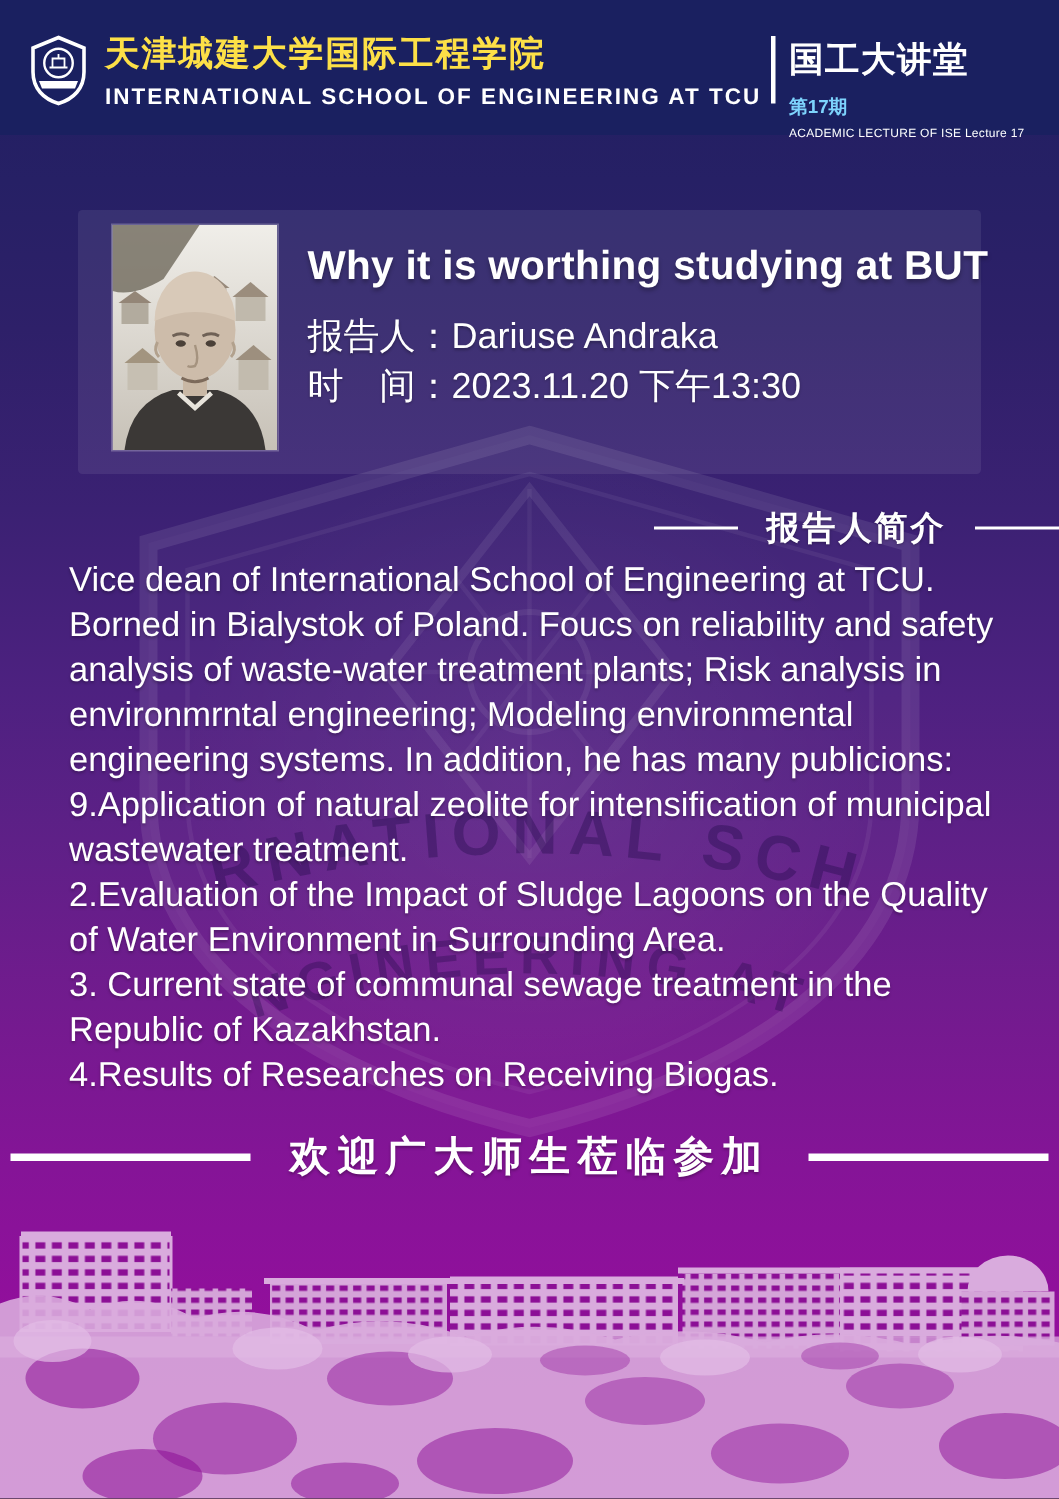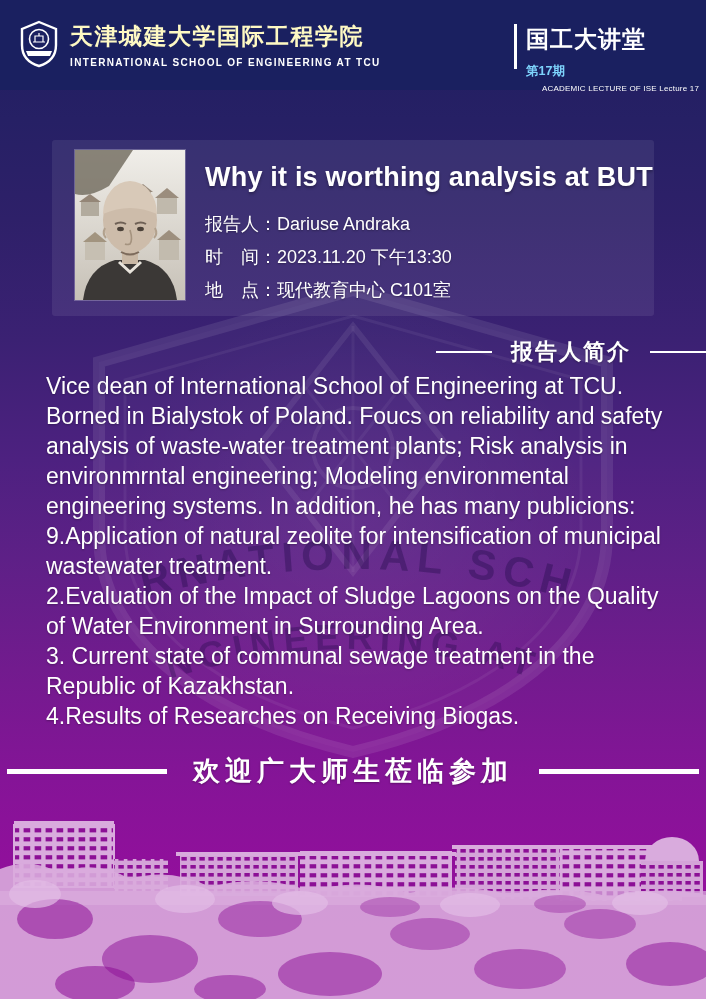--- a/index.html
+++ b/index.html
@@ -11,38 +11,38 @@
       #4d2180 46%, #5e2087 56%, #721b8e 67%, #851497 78%,
       #920f9c 88%, #970d9e 100%);
   }
   .glow{position:absolute;left:0;top:200px;width:706px;height:620px;
     background:radial-gradient(ellipse 340px 300px at 50% 50%, rgba(255,255,255,0.05), rgba(255,255,255,0) 70%);
     pointer-events:none;}
   
   .header{position:absolute;left:0;top:0;width:706px;height:90px;background:#1a2060;z-index:5;}
   .header-left{position:absolute;left:18px;top:20px;display:flex;align-items:center;gap:10px;}
   .logo{width:42px;height:48px;flex:0 0 auto;}
-  .school-cn{color:#fef9c3;font-size:23px;font-weight:bold;letter-spacing:1.5px;white-space:nowrap;}
-  .school-en{color:#fff;font-size:10px;font-weight:bold;letter-spacing:1.35px;margin-top:5px;white-space:nowrap;}
+  .school-cn{color:#fde047;font-size:23px;font-weight:bold;letter-spacing:1.5px;white-space:nowrap;}
+  .school-en{color:#fff;font-size:15px;font-weight:bold;letter-spacing:1.35px;margin-top:5px;white-space:nowrap;}
   .header-right{position:absolute;left:514px;top:24px;display:flex;gap:9px;}
   .vbar{width:3px;height:45px;background:#fff;}
   .lecture-row{display:flex;align-items:baseline;gap:8px;flex-direction:column;}
   .lecture-cn{color:#fff;font-size:23px;font-weight:bold;letter-spacing:1px;white-space:nowrap;}
   .lecture-issue{color:#7dd3fc;font-size:12.5px;font-weight:bold;white-space:nowrap;}
-  .lecture-en{color:#fff;font-size:8px;letter-spacing:0.2px;margin-top:4px;white-space:nowrap;margin-left:16px;}
+  .lecture-en{color:#fff;font-size:8px;letter-spacing:0.2px;margin-top:4px;white-space:nowrap;}
   
   .watermark{position:absolute;left:63px;top:282px;width:580px;height:488px;z-index:1;pointer-events:none;}
   
   .hero-panel{position:absolute;left:52px;top:140px;width:602px;height:176px;
     background:rgba(255,255,255,0.08);border-radius:3px;z-index:2;}
   .photo{position:absolute;left:75px;top:150px;width:110px;height:150px;z-index:3;
     box-shadow:0 0 0 1px rgba(255,255,255,0.25);}
   .hero-text{position:absolute;left:205px;top:162px;width:460px;color:#fff;z-index:3;}
   .hero-title{font-size:27px;font-weight:bold;letter-spacing:0.2px;text-shadow:0 2px 3px rgba(0,0,0,0.3);}
-  .hero-meta{margin-top:15px;font-size:18px;line-height:33px;text-shadow:0 1px 2px rgba(0,0,0,0.3);}
+  .hero-meta{margin-top:15px;font-size:24px;line-height:33px;text-shadow:0 1px 2px rgba(0,0,0,0.3);}
   .meta-row{white-space:nowrap;}
   
   .section-head{position:absolute;top:337px;left:0;width:706px;display:flex;justify-content:flex-end;
     align-items:center;gap:19px;color:#fff;z-index:2;}
   .section-line{width:56px;height:2.5px;background:#fff;}
   .section-title{font-size:22px;font-weight:bold;letter-spacing:2px;text-shadow:0 1px 2px rgba(0,0,0,0.3);}
   
   .bio{position:absolute;left:46px;top:371px;width:618px;color:#fff;font-size:23px;
     line-height:30px;z-index:2;text-shadow:0 1px 2px rgba(0,0,0,0.28);}
   .bio p{margin:0;}
@@ -199,25 +199,24 @@
         <path d="M55 80 q3 10 0 14 q-3 1 -5 0" stroke="#a5937f" stroke-width="1.6" fill="none"></path>
         <path d="M46 102 q9 5 18 0" stroke="#7c6a5b" stroke-width="2" fill="none"></path>
         <path d="M30 78 q-3 6 1 10" stroke="#b2a18d" stroke-width="2" fill="none"></path>
         <path d="M80 78 q3 6 -1 10" stroke="#b2a18d" stroke-width="2" fill="none"></path>
         <path d="M44 112 L55 122 L66 112" fill="none" stroke="#e8e4dc" stroke-width="3"></path>
       </g>
     </svg>
   </div>
 
   <div class="hero-text">
-    <div class="hero-title">Why it is worthing analysis at BUT</div>
+    <div class="hero-title">Why it is worthing studying at BUT</div>
     <div class="hero-meta">
       <div class="meta-row"><span>报告人：</span><span>Dariuse Andraka</span></div>
       <div class="meta-row"><span>时　间：</span><span>2023.11.20 下午13:30</span></div>
-      <div class="meta-row"><span>地　点：</span><span>现代教育中心 C101室</span></div>
     </div>
   </div>
 
   <div class="section-head">
     <div class="section-line"></div>
     <div class="section-title">报告人简介</div>
     <div class="section-line"></div>
   </div>
 
   <div class="bio">

